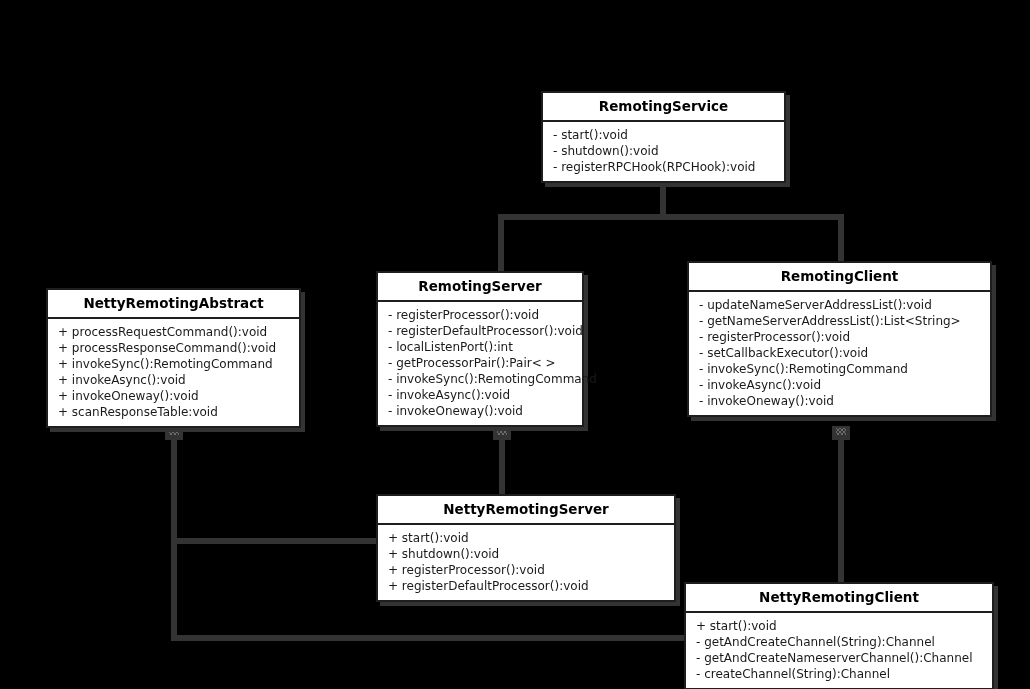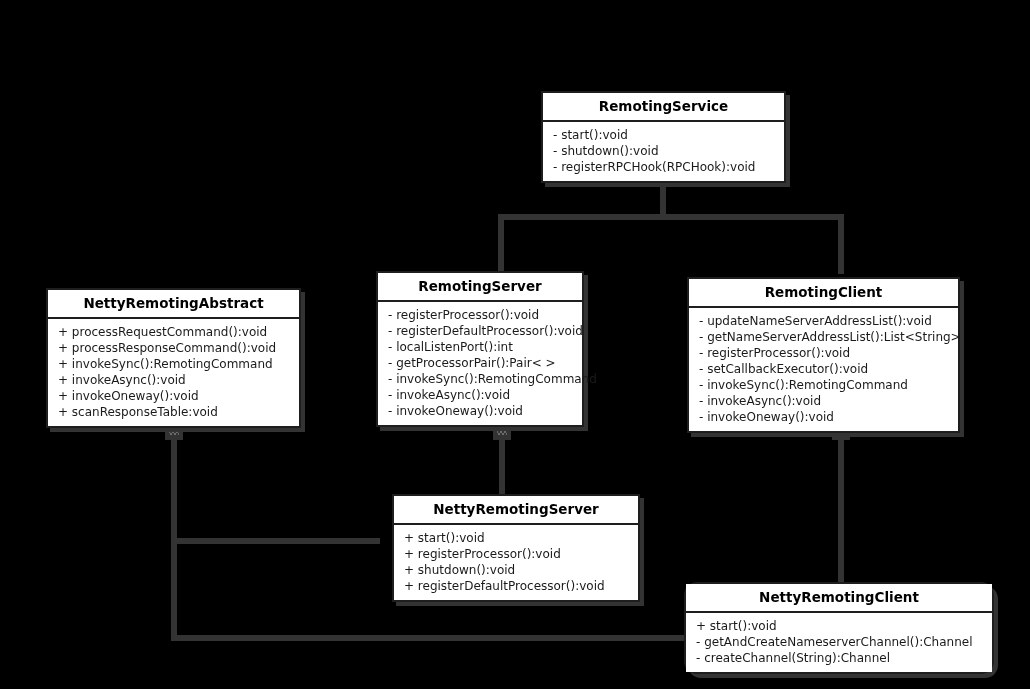--- a/index.html
+++ b/index.html
@@ -67,23 +67,23 @@
     color: #1a1a1a;
     line-height: 16px;
     padding: 0 6px;
     white-space: nowrap;
   }
 
   
   #box-remoting-service        { left: 541px; top: 47px;  width: 245px; }
   #box-netty-remoting-abstract { left: 46px;  top: 244px; width: 255px; }
   #box-remoting-server         { left: 376px; top: 227px; width: 208px; }
-  #box-remoting-client         { left: 687px; top: 233px; width: 273px; }
-  #box-netty-remoting-server   { left: 392px; top: 450px; width: 248px; }
-  #box-netty-remoting-client   { left: 684px; top: 538px; width: 310px; border-radius: 13px; }
+  #box-remoting-client         { left: 687px; top: 217px; width: 305px; }
+  #box-netty-remoting-server   { left: 376px; top: 450px; width: 300px; }
+  #box-netty-remoting-client   { left: 684px; top: 538px; width: 310px; }
 </style>
 </head>
 <body>
 
 <div id="canvas">
 
   <div class="edge" style="left:660px; top:128px; width:6px; height:46px;"></div>
 
   <div class="edge" style="left:498px; top:170px; width:346px; height:6px;"></div>
 
@@ -157,28 +157,29 @@
       <div class="member">- invokeSync():RemotingCommand</div>
       <div class="member">- invokeAsync():void</div>
       <div class="member">- invokeOneway():void</div>
     </div>
   </div>
 
   <div class="klass" id="box-netty-remoting-server">
     <div class="title">NettyRemotingServer</div>
     <div class="members">
       <div class="member">+ start():void</div>
+      <div class="member">+ shutdown():void</div>
       <div class="member">+ registerProcessor():void</div>
-      <div class="member">+ shutdown():void</div>
       <div class="member">+ registerDefaultProcessor():void</div>
     </div>
   </div>
 
   <div class="klass" id="box-netty-remoting-client">
     <div class="title">NettyRemotingClient</div>
     <div class="members">
       <div class="member">+ start():void</div>
+      <div class="member">- getAndCreateChannel(String):Channel</div>
       <div class="member">- getAndCreateNameserverChannel():Channel</div>
       <div class="member">- createChannel(String):Channel</div>
     </div>
   </div>
 
 </div>
 
 </body></html>

